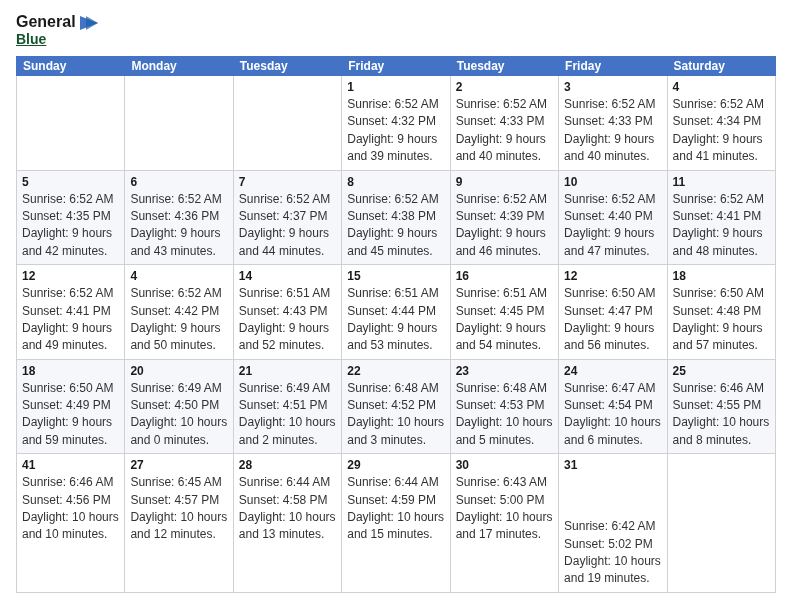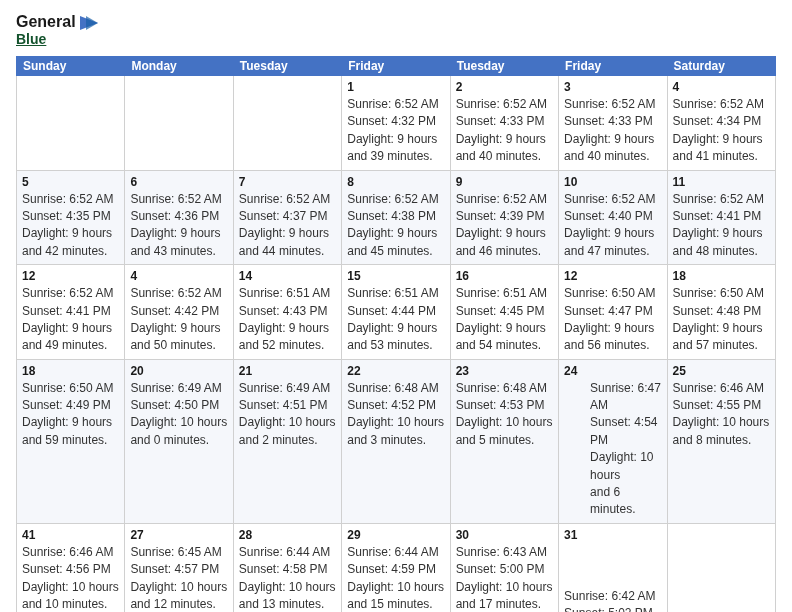--- a/index.html
+++ b/index.html
@@ -284,21 +284,21 @@
           </td>
           <td>
             <span class="day-number">23</span>
             <div class="day-info" style="white-space: pre-line;">Sunrise: 6:48 AM
 Sunset: 4:53 PM
 Daylight: 10 hours
 and 5 minutes.</div>
           </td>
           <td>
             <span class="day-number">24</span>
-            <div class="day-info" style="white-space: pre-line; margin-left: 26px;">Sunrise: 6:47 AM
+            <div class="day-info" style="white-space: pre-line;">Sunrise: 6:47 AM
 Sunset: 4:54 PM
 Daylight: 10 hours
 and 6 minutes.</div>
           </td>
           <td>
             <span class="day-number">25</span>
             <div class="day-info" style="white-space: pre-line;">Sunrise: 6:46 AM
 Sunset: 4:55 PM
 Daylight: 10 hours
 and 8 minutes.</div>

